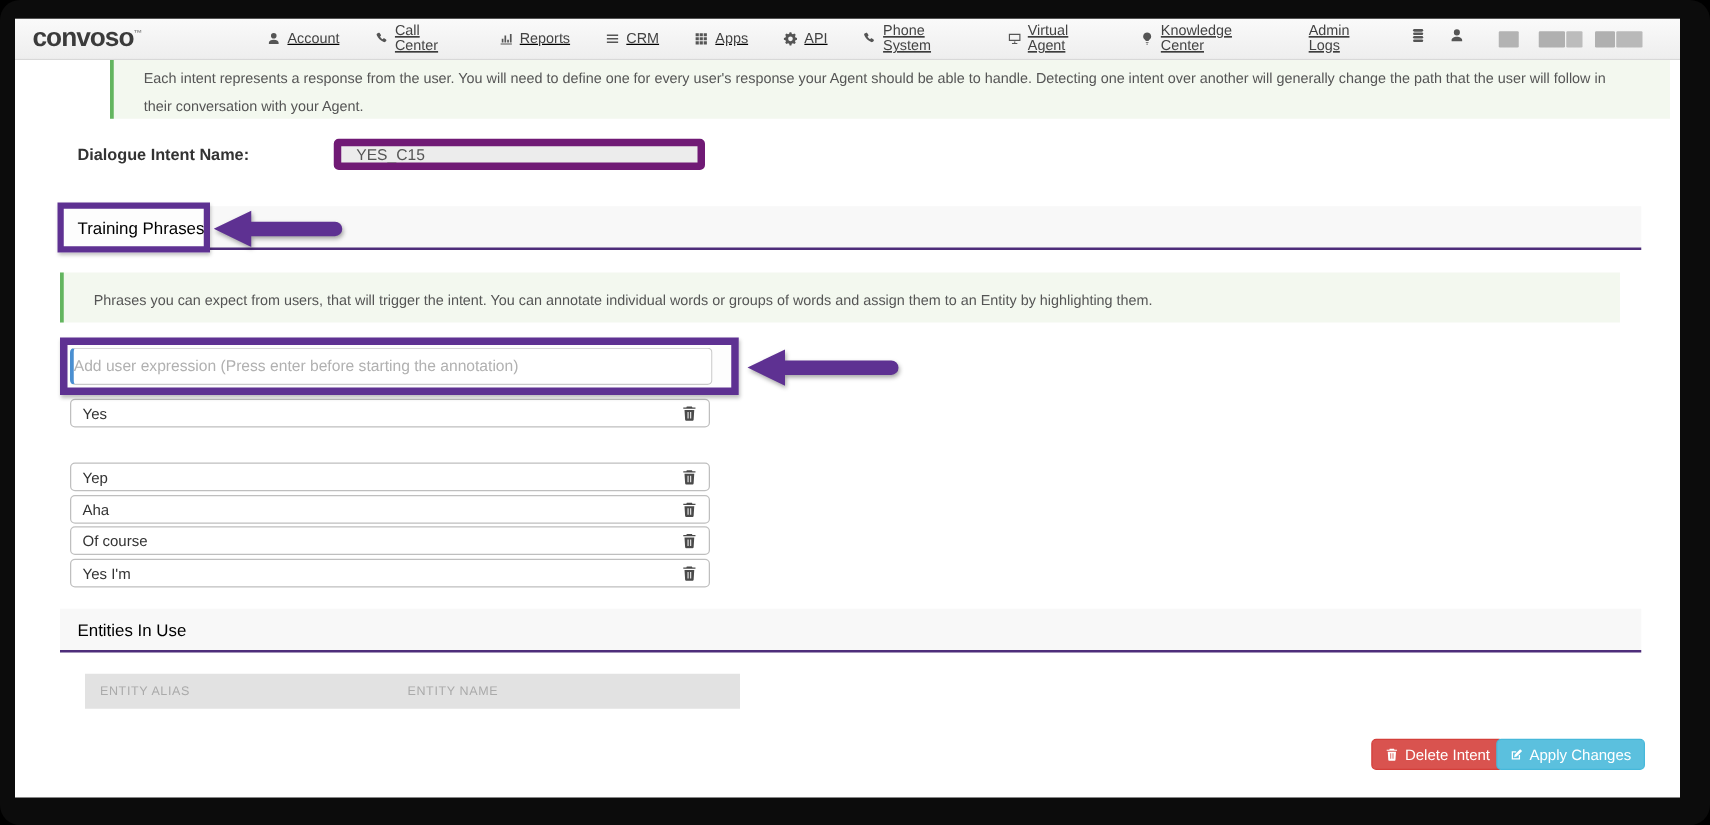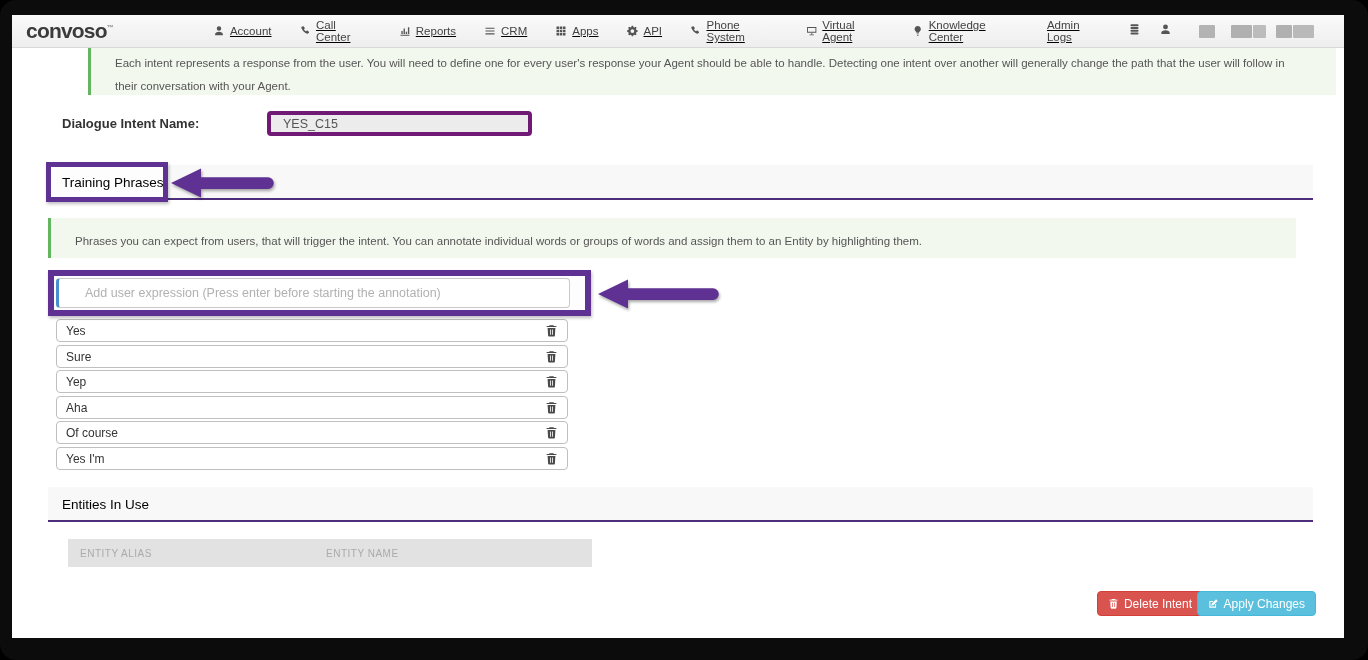--- a/index.html
+++ b/index.html
@@ -47,22 +47,22 @@
     position: absolute; left: 36px; width: 1248px;
     background: #f3f8ef; border-left: 3px solid #63b55f;
     color: #555; font-size: 11.5px;
   }
   .alert-1 { top: 33px; height: 47px; padding: 4px 26px 0 24px; line-height: 23px; margin-left: 40px; }
   .alert-2 { top: 203px; height: 40px; padding: 16px 26px 0 24px; line-height: 14px; }
 
   
   .intent-label { position: absolute; left: 50px; top: 101px; font-size: 13px; font-weight: bold; color: #333; }
   .intent-input {
-    position: absolute; left: 255px; top: 96px; width: 265px; height: 25px;
-    background: #ececec; border: 4px solid #701a75; border-radius: 4px;
+    position: absolute; left: 255px; top: 96px; width: 297px; height: 25px;
+    background: #ececec; border: 6px solid #701a75; border-radius: 4px;
     font-size: 12.5px; color: #555; padding-left: 12px;
     font-family: "Liberation Sans", sans-serif;
   }
 
   
   .section-header {
     position: absolute; left: 36px; width: 1265px; height: 35px;
     background: #f8f8f8; border-bottom: 2px solid #4e2d7a;
   }
   .sh-1 { top: 150px; }
@@ -75,21 +75,21 @@
   .ann-box-1 { left: 34px; top: 147px; width: 122px; height: 40px; }
   .ann-box-2 { left: 36px; top: 255px; width: 543px; height: 46px; border-width: 6px; }
   .ann-arrow { position: absolute; z-index: 2; filter: drop-shadow(1.5px 2.5px 1.5px rgba(0,0,0,0.35)); }
   .ann-arrow-1 { left: 157px; top: 150px; }
   .ann-arrow-2 { left: 584px; top: 261px; }
 
   
   .expr-input {
     position: absolute; left: 44px; top: 263px; width: 514px; height: 30px; z-index: 2;
     border: 1px solid #c9c9c9; border-left: 3px solid #4a8fd1; border-radius: 4px;
-    font-size: 12.5px; color: #ef4444; padding-left: 26px;
+    font-size: 12.5px; color: #ef4444; padding-left: 0;
     font-family: "Liberation Sans", sans-serif;
   }
   .expr-input::placeholder { color: #b1b1b1; opacity: 1; }
 
   
   .phrase-row {
     position: absolute; left: 44px; width: 512px; height: 23px;
     border: 1px solid #bfbfbf; border-radius: 4px; background: #fff;
     display: flex; align-items: center; padding: 0 9px;
     font-size: 12px; color: #333;
@@ -222,26 +222,20 @@
     <div class="alert alert-2">Phrases you can expect from users, that will trigger the intent. You can annotate individual words or groups of words and assign them to an Entity by highlighting them.</div>
 
     <div class="ann-box ann-box-2"></div>
     <input class="expr-input" type="text" placeholder="Add user expression (Press enter before starting the annotation)" style="">
     <svg class="ann-arrow ann-arrow-2" width="130" height="36">
       <path d="M2 18 L32 3.5 V12.3 H117 a5.8 5.8 0 0 1 0 11.6 H32 V32.5 Z" fill="#5e3192"></path>
     </svg>
 
     <div class="phrase-row" style="top:304px">
       <span>Yes</span>
-      <button class="trash-btn"><svg viewBox="0 0 16 16">
-            <path d="M5.5 1.5h5l.5 1H14v1.3H2V2.5h3l.5-1zM3.2 5h9.6l-.6 9.3c0 .7-.6 1.2-1.3 1.2H5.1c-.7 0-1.2-.5-1.3-1.2L3.2 5zm3 1.8v6.4h1V6.8h-1zm2.6 0v6.4h1V6.8h-1z"></path>
-          </svg></button>
-    </div>
-    <div class="phrase-row" style="top:330px">
-      <span>Sure</span>
       <button class="trash-btn"><svg viewBox="0 0 16 16">
             <path d="M5.5 1.5h5l.5 1H14v1.3H2V2.5h3l.5-1zM3.2 5h9.6l-.6 9.3c0 .7-.6 1.2-1.3 1.2H5.1c-.7 0-1.2-.5-1.3-1.2L3.2 5zm3 1.8v6.4h1V6.8h-1zm2.6 0v6.4h1V6.8h-1z"></path>
           </svg></button>
     </div>
     <div class="phrase-row" style="top:355px">
       <span>Yep</span>
       <button class="trash-btn"><svg viewBox="0 0 16 16">
             <path d="M5.5 1.5h5l.5 1H14v1.3H2V2.5h3l.5-1zM3.2 5h9.6l-.6 9.3c0 .7-.6 1.2-1.3 1.2H5.1c-.7 0-1.2-.5-1.3-1.2L3.2 5zm3 1.8v6.4h1V6.8h-1zm2.6 0v6.4h1V6.8h-1z"></path>
           </svg></button>
     </div>

